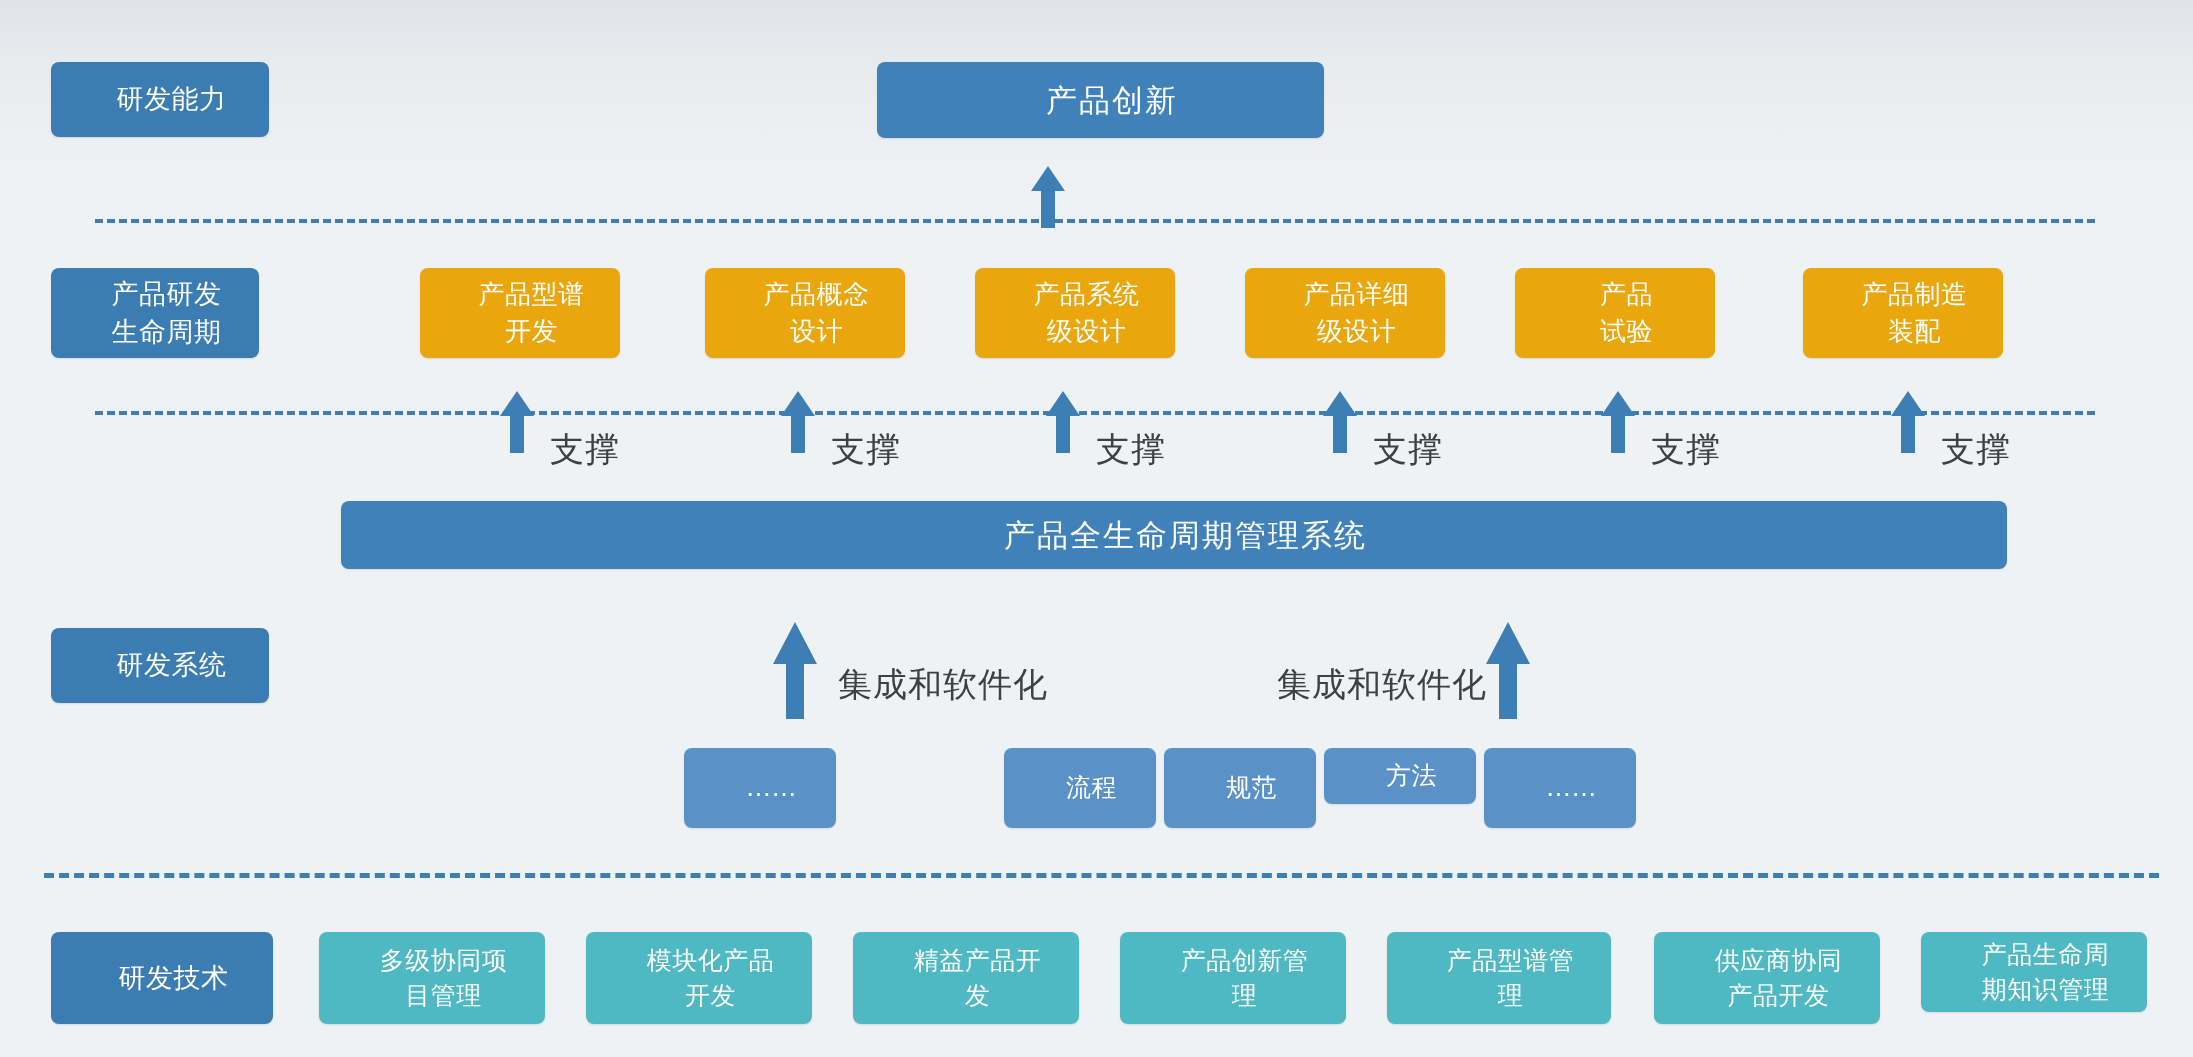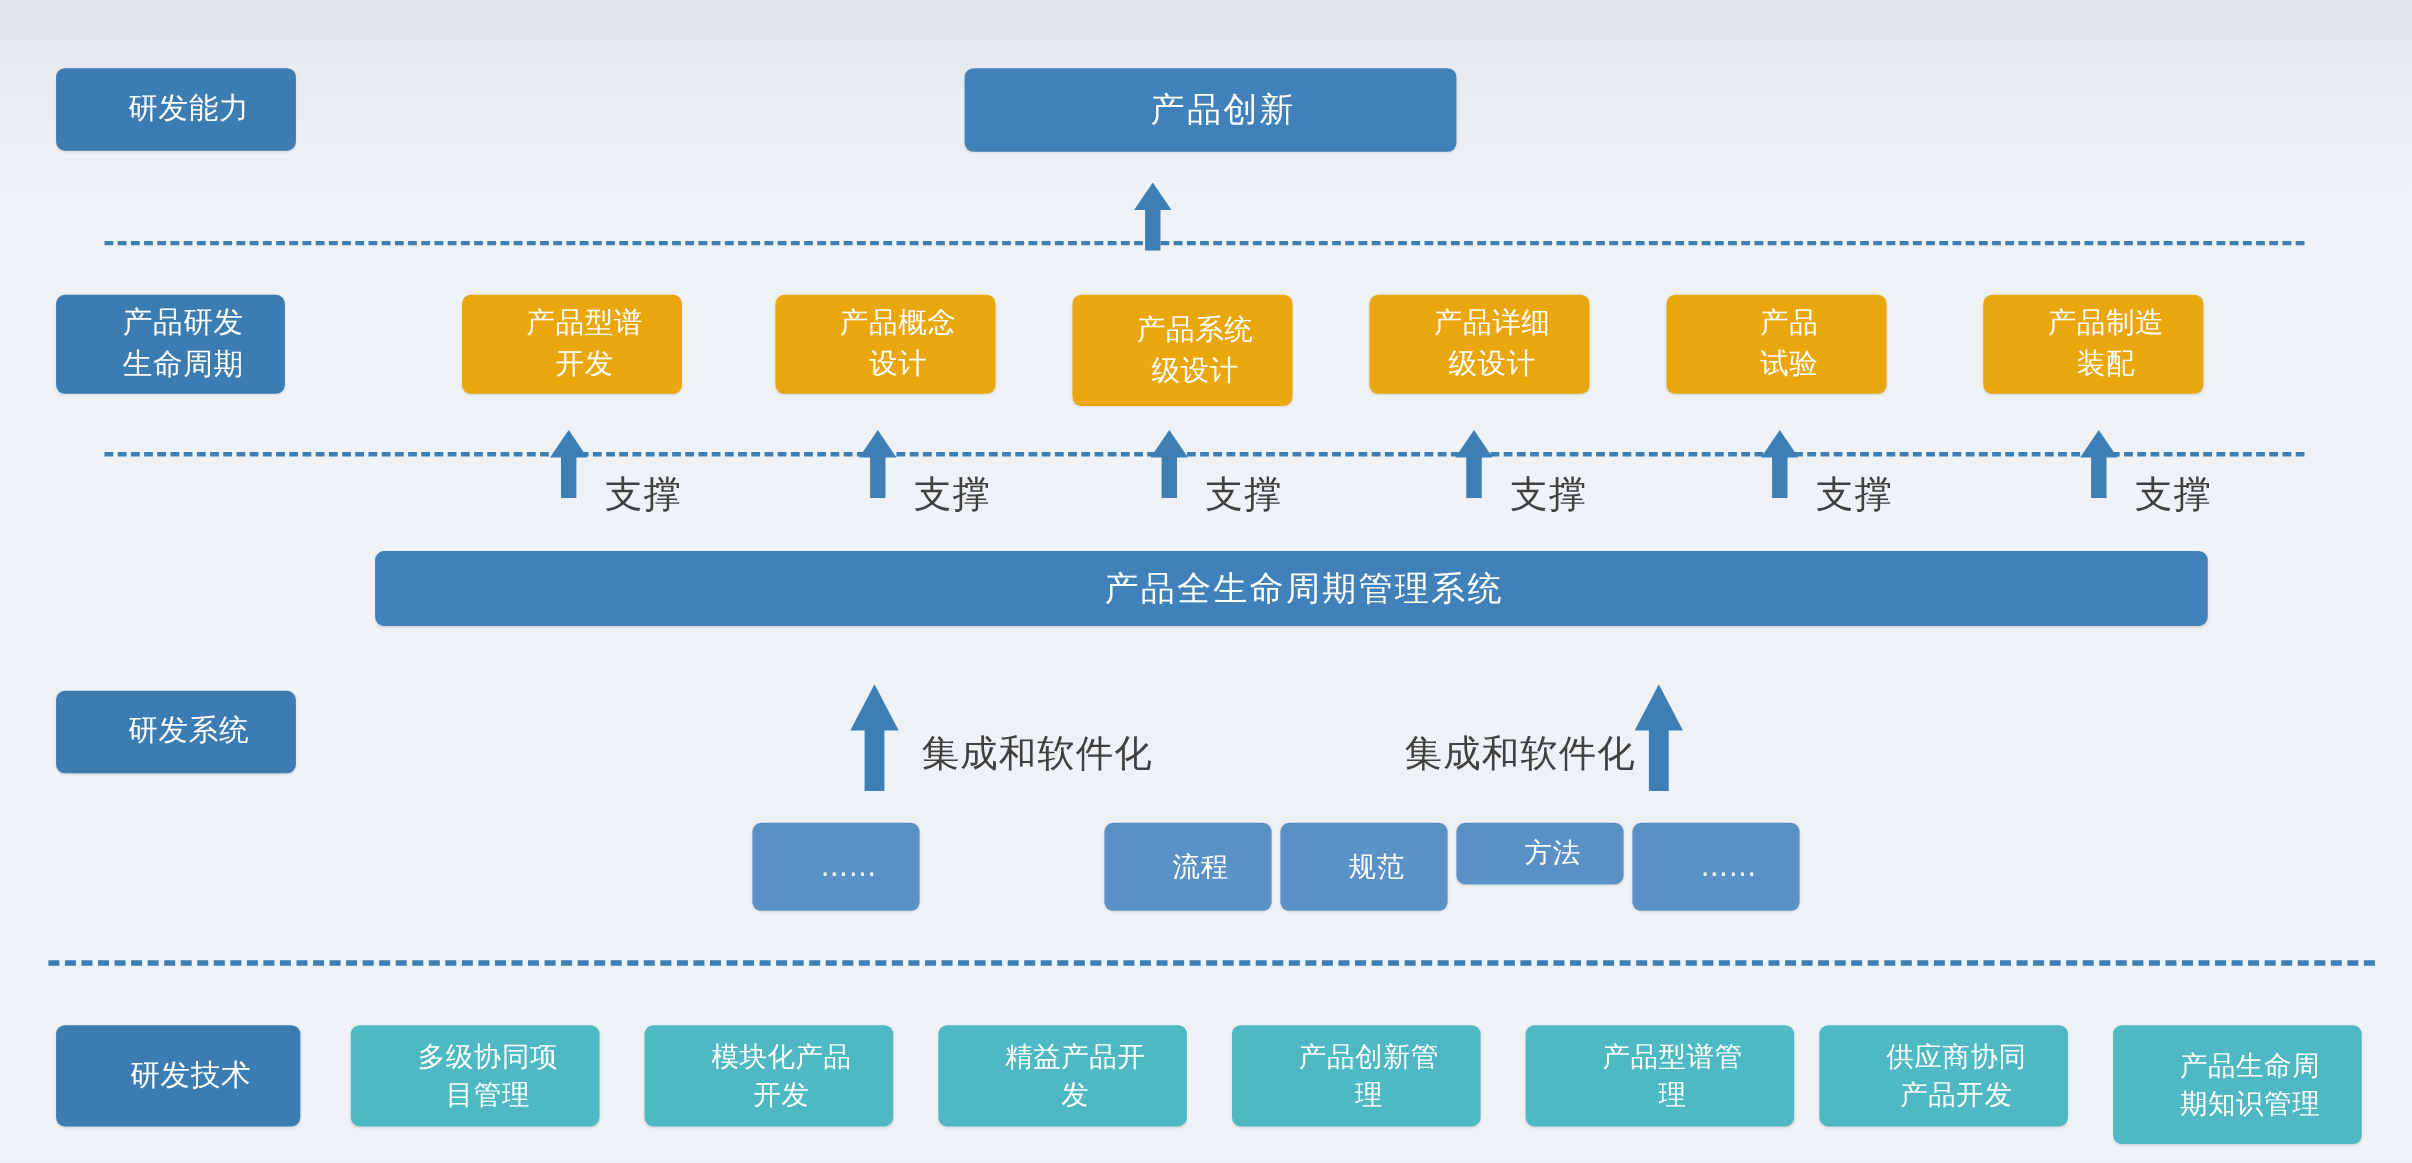--- a/index.html
+++ b/index.html
@@ -95,21 +95,21 @@
 
   <div class="sep" style="left:95px; top:219px; width:2000px;"></div>
 
   <div class="box blue-dark lbl" style="left:51px; top:268px; width:208px; height:90px;">产品研发
 生命周期</div>
 
   <div class="box orange stage" style="left:420px; top:268px; width:200px; height:90px;">产品型谱
 开发</div>
   <div class="box orange stage" style="left:705px; top:268px; width:200px; height:90px;">产品概念
 设计</div>
-  <div class="box orange stage" style="left:975px; top:268px; width:200px; height:101px;">产品系统
+  <div class="box orange stage" style="left:975px; top:268px; width:200px; height:90px;">产品系统
 级设计</div>
   <div class="box orange stage" style="left:1245px; top:268px; width:200px; height:90px;">产品详细
 级设计</div>
   <div class="box orange stage" style="left:1515px; top:268px; width:200px; height:90px;">产品
 试验</div>
   <div class="box orange stage" style="left:1803px; top:268px; width:200px; height:90px;">产品制造
 装配</div>
 
   <div class="sep" style="left:95px; top:411px; width:2000px;"></div>
 
@@ -185,20 +185,20 @@
   <div class="box blue-dark lbl" style="left:51px; top:932px; width:222px; height:92px;">研发技术</div>
 
   <div class="box teal tech" style="left:319px; top:932px; width:226px; height:92px;">多级协同项
 目管理</div>
   <div class="box teal tech" style="left:586px; top:932px; width:226px; height:92px;">模块化产品
 开发</div>
   <div class="box teal tech" style="left:853px; top:932px; width:226px; height:92px;">精益产品开
 发</div>
   <div class="box teal tech" style="left:1120px; top:932px; width:226px; height:92px;">产品创新管
 理</div>
-  <div class="box teal tech" style="left:1387px; top:932px; width:244px; height:92px;">产品型谱管
+  <div class="box teal tech" style="left:1387px; top:932px; width:224px; height:92px;">产品型谱管
 理</div>
   <div class="box teal tech" style="left:1654px; top:932px; width:226px; height:92px;">供应商协同
 产品开发</div>
-  <div class="box teal tech" style="left:1921px; top:932px; width:226px; height:108px;text-align:center;">产品生命周
+  <div class="box teal tech" style="left:1921px; top:932px; width:226px; height:80px;text-align:center;">产品生命周
 期知识管理</div>
 
 </div>
 
 </body></html>

